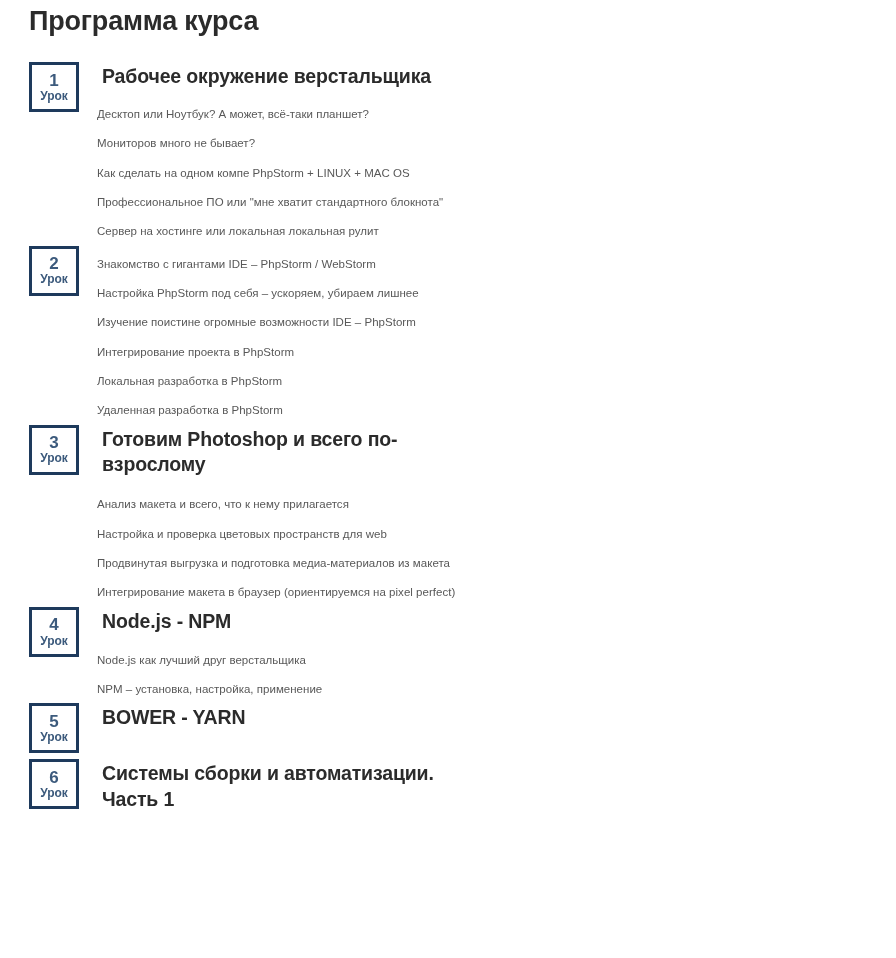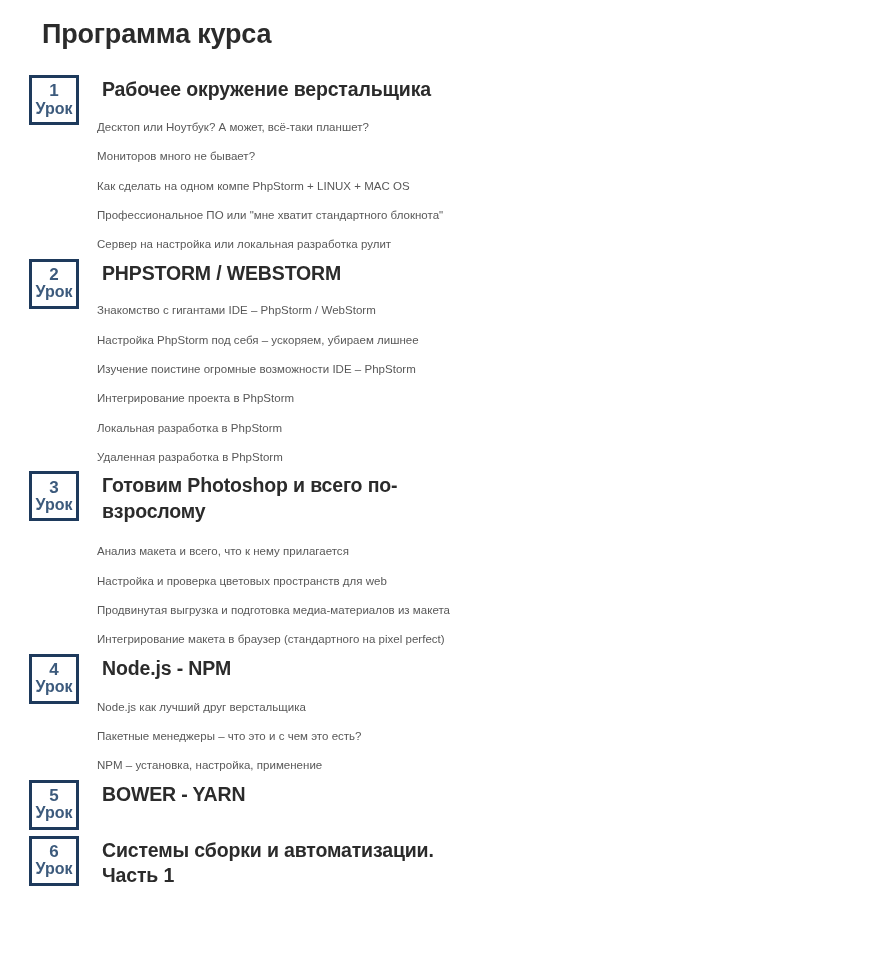--- a/index.html
+++ b/index.html
@@ -21,21 +21,21 @@
     box-sizing: border-box;
     padding: 0 18px 0 29px;
   }
 
   .page-title {
     font-size: 27px;
     font-weight: bold;
     color: #2b2b2b;
     letter-spacing: -0.2px;
     line-height: 1;
-    margin: 13px;
+    margin: 0;
     padding-top: 8px;
     padding-bottom: 0;
   }
 
   .grid {
     display: flex;
     flex-wrap: wrap;
     margin-top: 21px;
   }
 
@@ -61,21 +61,21 @@
     background: #ffffff;
   }
   .num-box .num {
     font-size: 17px;
     font-weight: bold;
     color: #3c5a7c;
     line-height: 1.02;
     letter-spacing: 0;
   }
   .num-box .word {
-    font-size: 16px;
+    font-size: 12px;
     font-weight: bold;
     color: #3c5a7c;
     line-height: 1.05;
     margin-top: 1px;
   }
 
   .lesson-body {
     flex: 1 1 auto;
     min-width: 0;
     padding-left: 15px;
@@ -130,32 +130,31 @@
         <span class="num">1</span>
         <span class="word">Урок</span>
       </div>
       <div class="lesson-body">
         <h2 class="lesson-title">Рабочее окружение верстальщика</h2>
         <ul class="topic-list">
           <li>Десктоп или Ноутбук? А может, всё-таки планшет?</li>
           <li>Мониторов много не бывает?</li>
           <li>Как сделать на одном компе PhpStorm + LINUX + MAC OS</li>
           <li>Профессиональное ПО или "мне хватит стандартного блокнота"</li>
-          <li>Сервер на настройка или локальная разработка рулит</li>
+          <li>Сервер на хостинге или локальная локальная рулит</li>
         </ul>
       </div>
     </div>
 
     <div class="lesson row-1" data-lesson="2">
       <div class="num-box">
         <span class="num">2</span>
         <span class="word">Урок</span>
       </div>
       <div class="lesson-body">
-        <h2 class="lesson-title">PHPSTORM / WEBSTORM</h2>
         <ul class="topic-list">
           <li>Знакомство с гигантами IDE – PhpStorm / WebStorm</li>
           <li>Настройка PhpStorm под себя – ускоряем, убираем лишнее</li>
           <li>Изучение поистине огромные возможности IDE – PhpStorm</li>
           <li>Интегрирование проекта в PhpStorm</li>
           <li>Локальная разработка в PhpStorm</li>
           <li>Удаленная разработка в PhpStorm</li>
         </ul>
       </div>
     </div>
@@ -164,35 +163,34 @@
       <div class="num-box">
         <span class="num">3</span>
         <span class="word">Урок</span>
       </div>
       <div class="lesson-body">
         <h2 class="lesson-title">Готовим Photoshop и всего по-взрослому</h2>
         <ul class="topic-list">
           <li>Анализ макета и всего, что к нему прилагается</li>
           <li>Настройка и проверка цветовых пространств для web</li>
           <li>Продвинутая выгрузка и подготовка медиа-материалов из макета</li>
-          <li>Интегрирование макета в браузер (стандартного на pixel perfect)</li>
+          <li>Интегрирование макета в браузер (ориентируемся на pixel perfect)</li>
         </ul>
       </div>
     </div>
 
     <div class="lesson row-2" data-lesson="4">
       <div class="num-box">
         <span class="num">4</span>
         <span class="word">Урок</span>
       </div>
       <div class="lesson-body">
         <h2 class="lesson-title">Node.js - NPM</h2>
         <ul class="topic-list">
           <li>Node.js как лучший друг верстальщика</li>
-          <li>Пакетные менеджеры – что это и с чем это есть?</li>
           <li>NPM – установка, настройка, применение</li>
         </ul>
       </div>
     </div>
 
     <div class="lesson row-3" data-lesson="5">
       <div class="num-box">
         <span class="num">5</span>
         <span class="word">Урок</span>
       </div>

